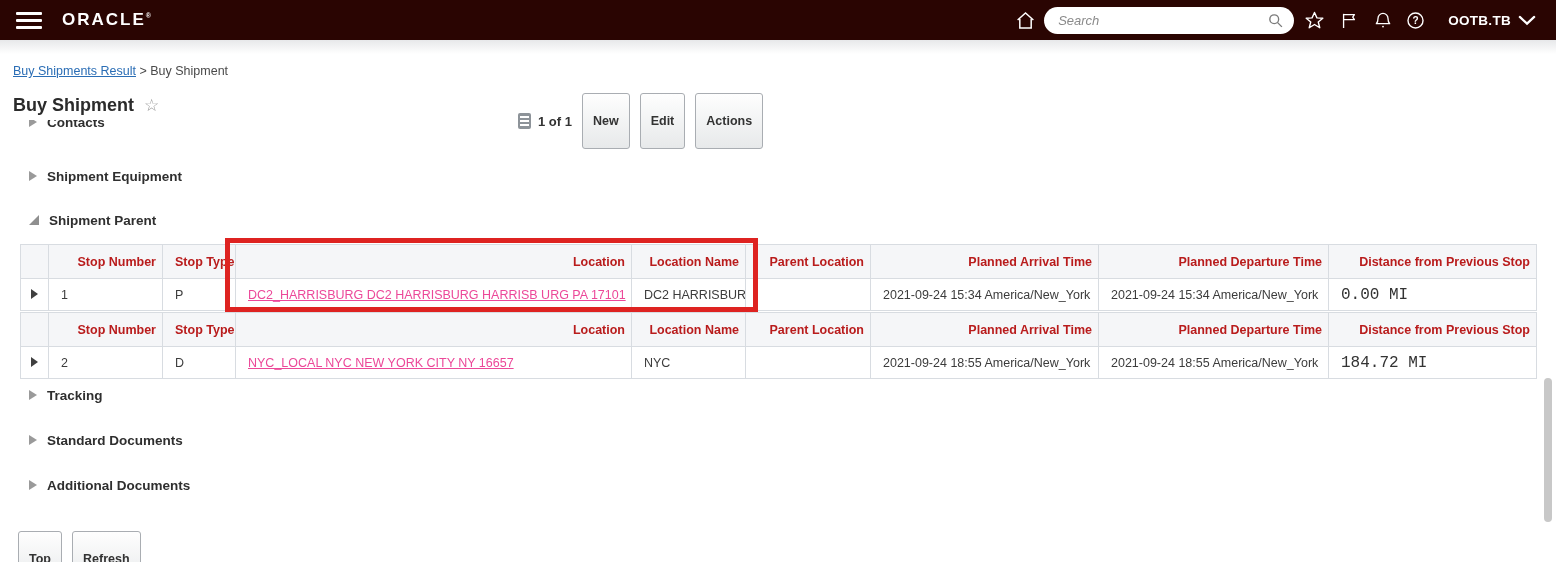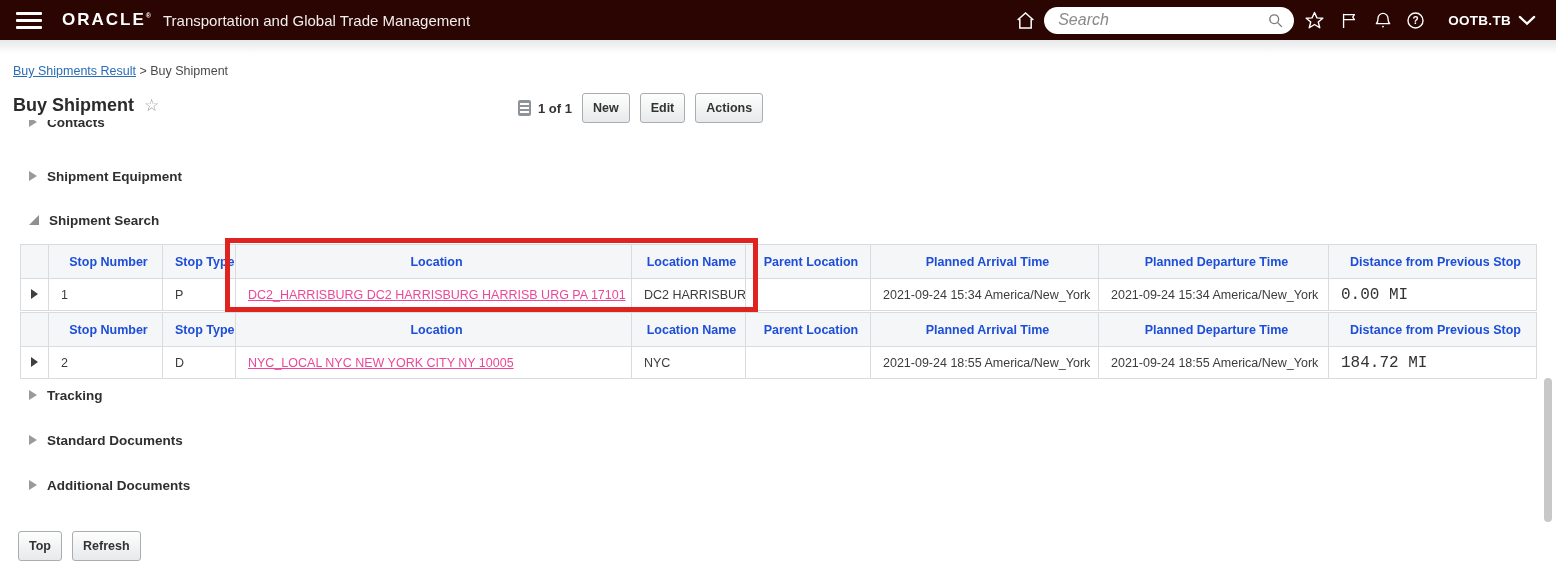--- a/index.html
+++ b/index.html
@@ -13,21 +13,21 @@
   .hamburger { margin-left:16px; width:26px; height:17px; display:flex; flex-direction:column;
                justify-content:space-between; cursor:pointer; }
   .hamburger span { display:block; height:3px; background:#fff; border-radius:1px; }
   .brand { margin-left:20px; color:#fff; font-weight:bold; font-size:17px; letter-spacing:2px; white-space:nowrap; }
   .brand sup { font-size:7px; letter-spacing:0; }
   .apptitle { margin-left:12px; color:#f2eeed; font-size:15px; font-weight:400; white-space:nowrap; }
   .topbar-right { margin-left:auto; margin-right:20px; display:flex; align-items:center; }
   .tb-icon { display:flex; align-items:center; justify-content:center; cursor:pointer; }
   .searchpill { margin-left:8px; width:250px; height:27px; background:#fff; border-radius:14px;
                 display:flex; align-items:center; padding:0 10px 0 14px; }
-  .searchpill input { border:none; outline:none; flex:1; font-style:italic; font-size:16px;
+  .searchpill input { border:none; outline:none; flex:1; font-style:italic; font-size:13px;
                       color:#555; background:transparent; font-family:"Liberation Sans",sans-serif; }
   .searchpill input::placeholder { color:#8a8a8a; font-style:italic; }
   .username { margin-left:22px; color:#fff; font-weight:bold; font-size:13.5px; letter-spacing:.3px; cursor:pointer; }
 
   
   .gradstrip { position:absolute; top:40px; left:0; right:0; height:14px;
                background:linear-gradient(#e7e8ea, #ffffff); }
 
   
   .breadcrumb { position:absolute; top:64px; left:13px; font-size:12.5px; color:#4a4a4a; }
@@ -36,36 +36,36 @@
   .pagetitle { font-size:18px; font-weight:bold; color:#2b2b2b; }
   .title-star { color:#9b9b9b; font-size:17px; margin-left:10px; cursor:pointer; line-height:1; }
 
   .toolbar { position:absolute; top:93px; left:518px; display:flex; align-items:center; }
   .finder-icon { width:13px; height:16px; background:#8d9399; border-radius:2px; position:relative; }
   .finder-icon::after { content:""; position:absolute; left:2px; right:2px; top:3px; height:2px;
                         background:#fff; box-shadow:0 4px 0 #fff, 0 8px 0 #fff; }
   .pagination { font-size:13px; font-weight:bold; color:#333; margin-left:7px;text-align:center; }
   .btn { font-family:"Liberation Sans",sans-serif; font-size:12.5px; font-weight:bold; color:#333;
          background:linear-gradient(#fefefe,#e7e9ea); border:1px solid #a9adb2; border-radius:3px;
-         padding:7px 10px; margin-left:10px; cursor:pointer; white-space:nowrap; }
+         padding:20px 10px; margin-left:10px; cursor:pointer; white-space:nowrap; }
 
   
   .content { position:absolute; top:120px; left:0; right:0; bottom:0; overflow:hidden; }
   .section { position:absolute; left:29px; height:16px; display:flex; align-items:center; cursor:pointer; }
   .section-label { font-size:13.5px; font-weight:bold; color:#2f2f2f; margin-left:10px; white-space:nowrap; }
   .twisty-collapsed { width:0; height:0; border-top:5px solid transparent;
                       border-bottom:5px solid transparent; border-left:8px solid #9a9a9a; }
   .twisty-expanded  { width:0; height:0; border-bottom:10px solid #8f8f8f; border-left:10px solid transparent; }
 
   
   table.stops { position:absolute; left:20px; width:1516px; border-collapse:collapse;
                 table-layout:fixed; background:#fff; }
   .stops th, .stops td { border:1px solid #d8dce1; overflow:hidden; white-space:nowrap; }
-  .stops th { background:#f5f6f8; font-size:12.5px; font-weight:bold; color:#1d4ed8;
-              text-align:center; padding:0 6px 0 12px; height:34px; }
+  .stops th { background:#f5f6f8; font-size:12.5px; font-weight:bold; color:#b91c1c;
+              text-align:right; padding:0 6px 0 12px; height:34px; }
   .stops td { font-size:12.5px; color:#3c3c3c; padding:0 6px 0 12px; height:32px; }
   .stops td a { color:#ec4899; text-decoration:underline; cursor:pointer; }
   .stops td.dist { padding-right:10px;
                    font-family:Liberation Mono, monospace; font-size:16px; color:#333; }
   .arrowcell { padding:0 !important; text-align:center; }
   .row-twisty { display:inline-block; width:0; height:0; border-top:5px solid transparent;
                 border-bottom:5px solid transparent; border-left:7px solid #3f3f3f; cursor:pointer; }
 
   .red-box { position:absolute; left:225px; top:118px; width:533px; height:74px;
              border:5px solid #de2321; z-index:5; pointer-events:none; }
@@ -83,21 +83,20 @@
 
   <div class="topbar">
     <div class="hamburger">
       <span></span>
         <span></span>
         <span></span>
     </div>
     <div class="brand">
       <span>ORACLE</span><sup>®</sup>
     </div>
-    <div class="apptitle">Transportation and Global Trade Management</div>
 
     <div class="topbar-right">
       <span class="tb-icon">
         <svg width="21" height="21" viewBox="0 0 24 24" fill="none" stroke="#ffffff" stroke-width="1.7">
           <path d="M3 11.5 L12 3.5 L21 11.5"></path>
             <path d="M5.5 10 V20.5 H18.5 V10"></path>
         </svg>
       </span>
       <div class="searchpill">
         <input type="text" placeholder="Search" style="">
@@ -168,21 +167,21 @@
       <span class="section-label">Contacts</span>
     </div>
 
     <div class="section" style="top:48px">
       <span class="twisty-collapsed"></span>
       <span class="section-label">Shipment Equipment</span>
     </div>
 
     <div class="section" style="top:92px">
       <span class="twisty-expanded"></span>
-      <span class="section-label">Shipment Search</span>
+      <span class="section-label">Shipment Parent</span>
     </div>
 
     <table class="stops" style="top:124px">
       <colgroup>
         <col style="width:28px">
           <col style="width:114px">
           <col style="width:73px">
           <col style="width:396px">
         <col style="width:114px">
           <col style="width:125px">
@@ -241,21 +240,21 @@
           <th>Planned Arrival Time</th>
           <th>Planned Departure Time</th>
           <th>Distance from Previous Stop</th>
         </tr>
       </thead>
       <tbody>
         <tr>
           <td class="arrowcell"><span class="row-twisty"></span></td>
           <td>2</td>
           <td>D</td>
-          <td><a>NYC_LOCAL NYC NEW YORK CITY NY 10005</a></td>
+          <td><a>NYC_LOCAL NYC NEW YORK CITY NY 16657</a></td>
           <td>NYC</td>
           <td></td>
           <td>2021-09-24 18:55 America/New_York</td>
           <td>2021-09-24 18:55 America/New_York</td>
           <td class="dist">184.72 MI</td>
         </tr>
       </tbody>
     </table>
 
     <div class="red-box"></div>

